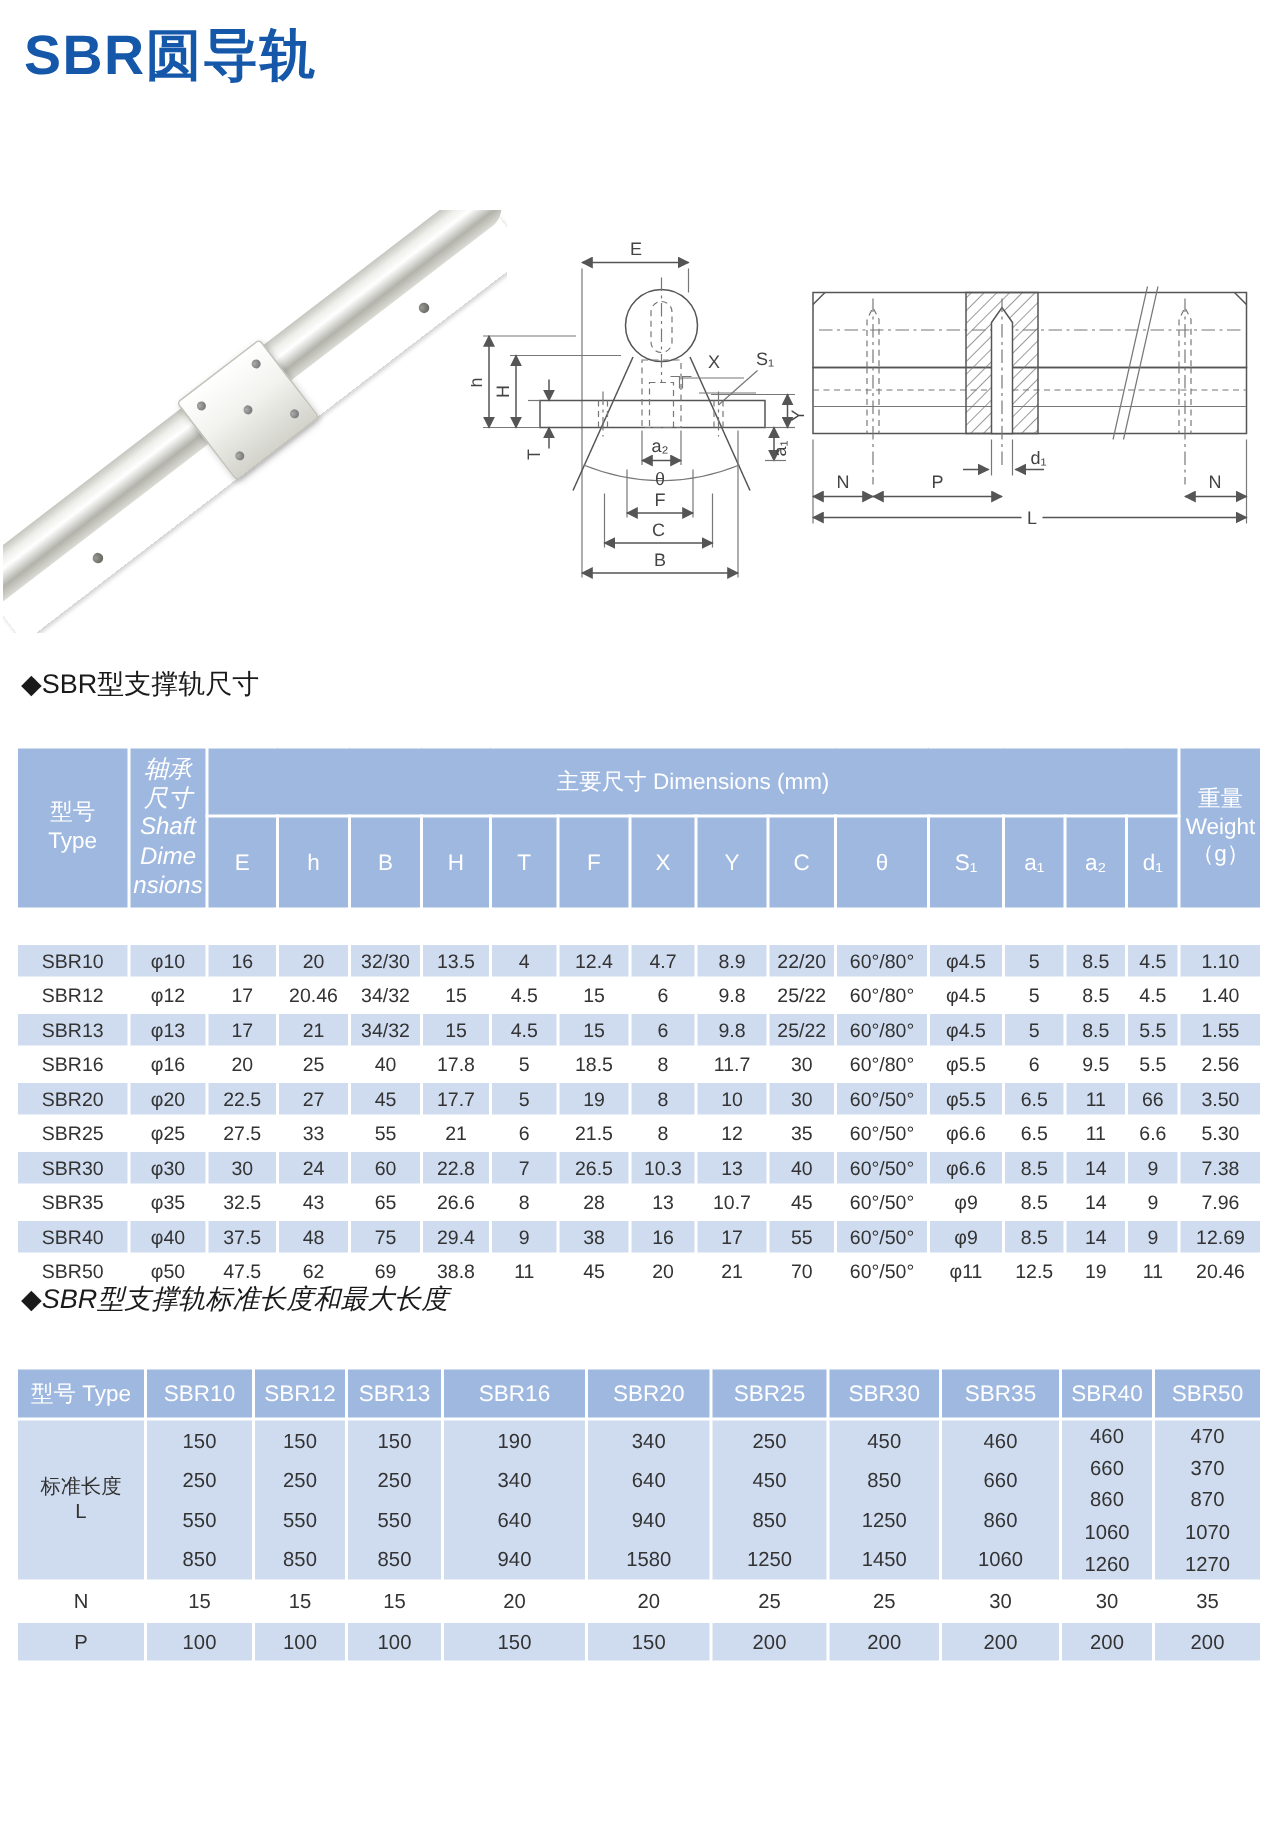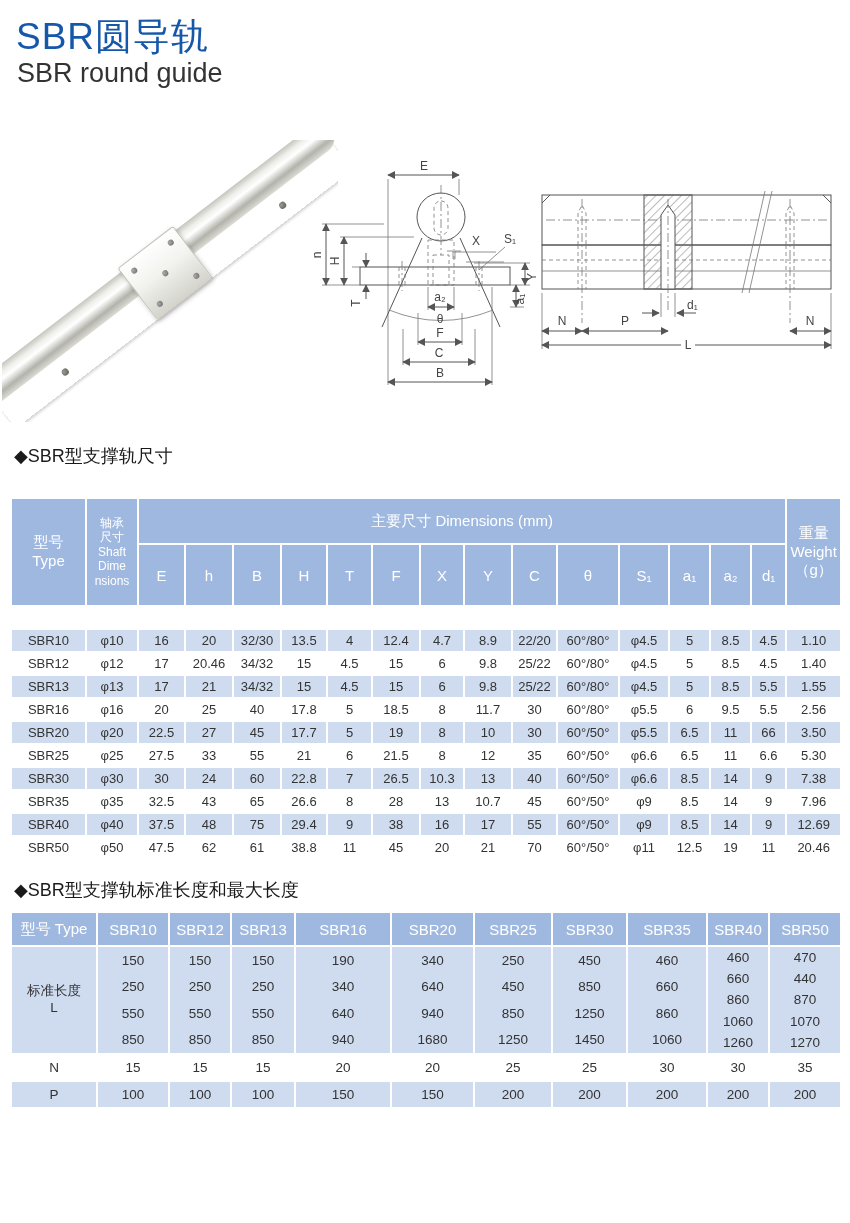--- a/index.html
+++ b/index.html
@@ -1,21 +1,21 @@
 <!DOCTYPE html>
 <html><head>
 <meta charset="utf-8">
 <style>
   html,body{margin:0;padding:0;background:#fff;}
   .page{position:relative;width:850px;height:1223px;background:#fff;overflow:hidden;
         font-family:"Liberation Sans","DejaVu Sans",sans-serif;color:#333;}
   .abs{position:absolute;}
 
   
-  .title{left:16px;top:12px;font-size:37px;font-weight:normal;color:#1558aa;letter-spacing:1px;}
+  .title{left:16px;top:12px;font-size:37px;font-weight:bold;color:#1558aa;letter-spacing:1px;}
   .subtitle{left:17px;top:58px;font-size:27px;color:#333;}
 
   
   .photo{left:2px;top:140px;width:336px;height:282px;overflow:hidden;}
   .rail-rot{position:absolute;left:50%;top:50%;width:440px;height:74px;
             transform:translate(-50%,-50%) rotate(-37.5deg);}
   .rail-flat{position:absolute;left:8px;top:26px;width:424px;height:34px;
              background:linear-gradient(180deg,#f3f3ef 0%,#dddddt 30%,#d7d7d1 45%,#b9b9b2 78%,#efefeb 100%);
              box-shadow:0 2px 3px rgba(0,0,0,.18);}
   .rail-shaft{position:absolute;left:0;top:0;width:100%;height:30px;border-radius:15px;
@@ -37,48 +37,47 @@
   svg{display:block;}
   svg text{font-family:"Liberation Sans","DejaVu Sans",sans-serif;font-size:12px;fill:#444;}
   .ln{stroke:#555;stroke-width:1;fill:none;}
   .thin{stroke:#777;stroke-width:.8;fill:none;}
   .dash{stroke-dasharray:4 3;}
   .cdash{stroke-dasharray:9 3 2 3;}
 
   
   .sec{font-size:18px;color:#1a1a1a;}
   .sec1{left:14px;top:444px;}
-  .sec2{left:14px;top:878px;}
+  .sec2{left:14px;top:854px;font-style:italic;}
 
   
   .t1wrap{left:10px;top:497px;}
   .t2wrap{left:10px;top:911px;}
   table{border-collapse:collapse;table-layout:fixed;width:830px;font-size:13px;color:#333;}
   th,td{border:2px solid #fff;text-align:center;vertical-align:middle;padding:0;font-weight:normal;}
   thead th{background:#9fb8e0;color:#fff;font-size:15px;}
   tr.h1{height:46px;} tr.h2{height:62px;} tr.h3{height:34px;}
   #t1body tr{height:23px;}
   tr.gap td{height:4px;border:none;background:#fff;padding:0;}
   .rb{background:#cfdcf0;} .rw{background:#ffffff;}
   .prewrap{white-space:pre-line;line-height:1.25;}
-  th.shaft{font-size:12px;line-height:1.2;}
+  th.shaft{font-size:16px;line-height:1.2;font-style:italic;}
   .stack{display:flex;flex-direction:column;justify-content:space-around;align-items:center;height:106px;}
   #t2 td{font-size:13.5px;}
   .t2row{height:27px;}
 
   
   .notes{left:14px;top:1138px;font-size:19px;color:#222;line-height:38px;}
 </style>
 </head>
 <body>
 
 <div class="page">
 
   <div class="abs title">SBR圆导轨</div>
-  <div class="abs subtitle">SBR round guide</div>
 
   <div class="abs photo">
     <div class="rail-rot">
       <div class="rail-flat"></div>
       <div class="rail-shaft"></div>
       <div class="hole hole1"></div>
       <div class="hole hole2"></div>
       <div class="slider">
         <span class="dot dtl"></span>
         <span class="dot dtr"></span>
@@ -454,21 +453,21 @@
             <td>8.5</td>
             <td>14</td>
             <td>9</td>
             <td>12.69</td>
           </tr>
           <tr class="rw">
             <td>SBR50</td>
             <td>φ50</td>
             <td>47.5</td>
             <td>62</td>
-            <td>61</td>
+            <td>69</td>
             <td>38.8</td>
             <td>11</td>
             <td>45</td>
             <td>20</td>
             <td>21</td>
             <td>70</td>
             <td>60°/50°</td>
             <td>φ11</td>
             <td>12.5</td>
             <td>19</td>
@@ -545,21 +544,21 @@
                 <span>340</span>
                 <span>640</span>
                 <span>940</span>
               </div>
             </td>
             <td class="rb">
               <div class="stack">
                 <span>340</span>
                 <span>640</span>
                 <span>940</span>
-                <span>1680</span>
+                <span>1580</span>
               </div>
             </td>
             <td class="rb">
               <div class="stack">
                 <span>250</span>
                 <span>450</span>
                 <span>850</span>
                 <span>1250</span>
               </div>
             </td>
@@ -584,21 +583,21 @@
                 <span>460</span>
                 <span>660</span>
                 <span>860</span>
                 <span>1060</span>
                 <span>1260</span>
               </div>
             </td>
             <td class="rb">
               <div class="stack">
                 <span>470</span>
-                <span>440</span>
+                <span>370</span>
                 <span>870</span>
                 <span>1070</span>
                 <span>1270</span>
               </div>
             </td>
           </tr>
           <tr class="rw t2row">
             <td>N</td>
             <td>15</td>
             <td>15</td>

